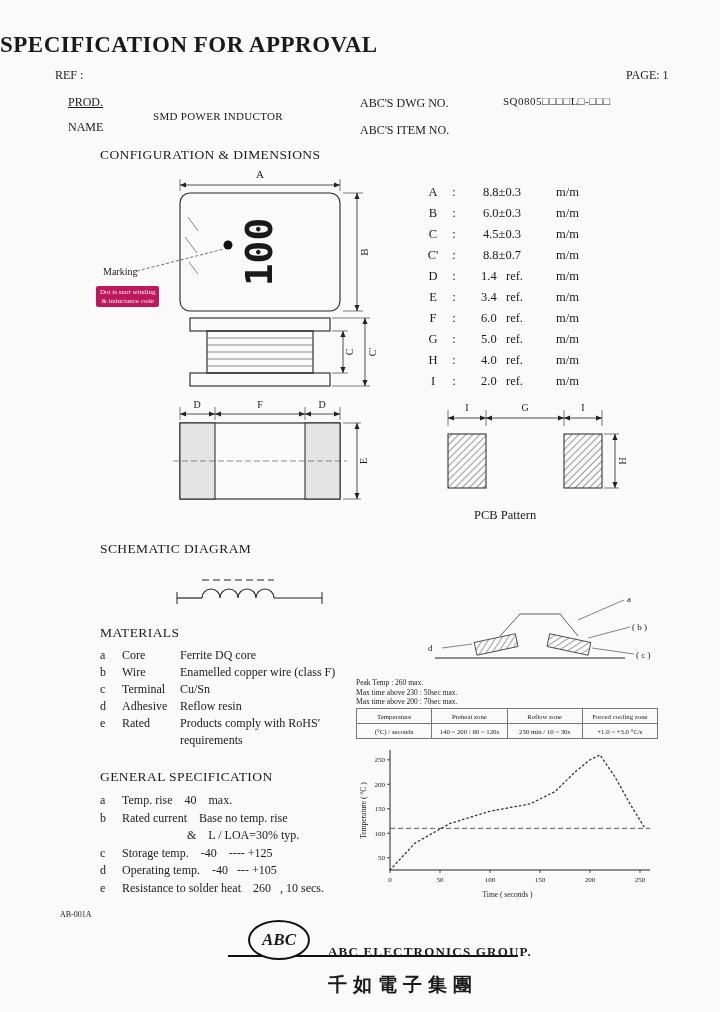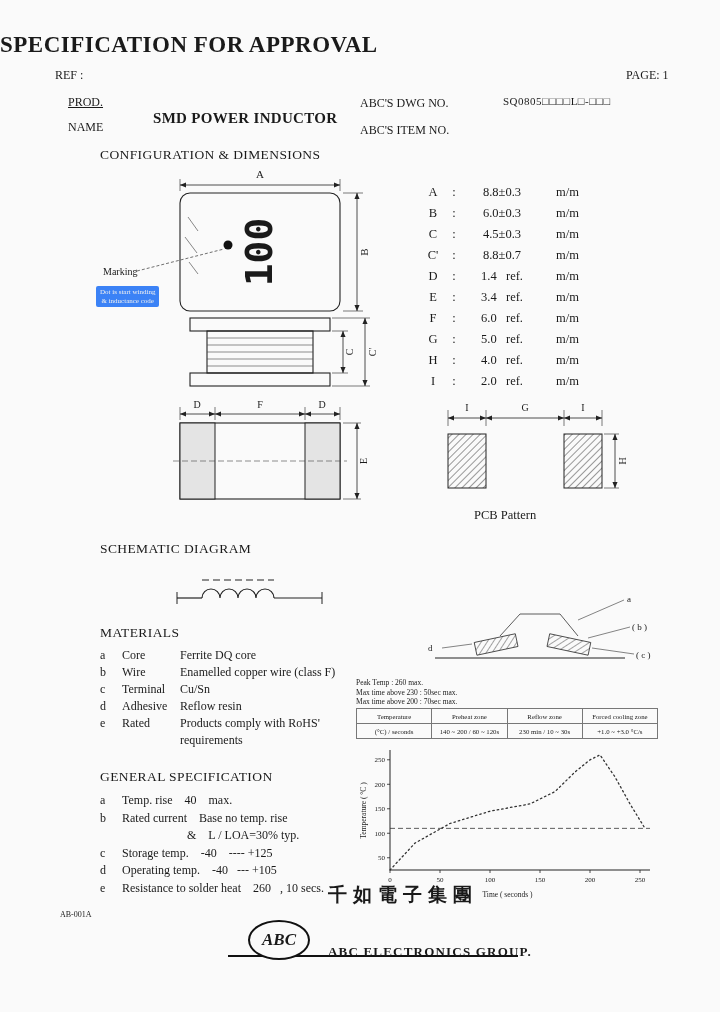--- a/index.html
+++ b/index.html
@@ -4,40 +4,40 @@
 <style>
   html,body{margin:0;padding:0;}
   body{background:#e8e8e8;}
   .sheet{position:relative;width:720px;height:1012px;background:#fafafa;color:#1a1a1a;
          font-family:"Liberation Serif", serif;overflow:hidden;margin:0 auto;}
   .abs{position:absolute;}
   .pre{white-space:pre;}
   .page-title{left:0;right:0;top:32px;text-align:left;font-size:23px;font-weight:bold;letter-spacing:.5px;}
   .small-label{font-size:12px;}
   .section-title{font-size:13.5px;letter-spacing:.4px;}
-  .prod-name{font-size:15px;font-weight:bold;letter-spacing:.3px;}
+  .prod-name{font-size:11px;font-weight:normal;letter-spacing:.3px;}
   .dwg-val{font-size:11px;letter-spacing:.5px;}
   
   .dims-table{width:215px;}
   .drow{display:flex;align-items:center;height:21px;font-size:12.5px;}
   .dsym{width:26px;text-align:center;}
   .dcol{width:16px;text-align:center;}
   .dval{width:80px;text-align:center;}
   .dunit{margin-left:14px;}
   
   .mat-row{display:flex;height:17px;font-size:12px;align-items:center;}
   .mat-idx{width:22px;}
   .mat-name{width:58px;}
   .mat-val{margin-left:0;}
   
   .gs-row{display:flex;height:17.5px;font-size:12px;align-items:center;}
   .gs-idx{width:22px;}
   .gs-indent{padding-left:65px;}
   
-  .marking-note{background:#3b82f6;color:#f0f0f0;font-size:7px;line-height:8.5px;
+  .marking-note{background:#be185d;color:#f0f0f0;font-size:7px;line-height:8.5px;
                 padding:2px 4px;border-radius:2px;text-align:center;}
   
   .solder-notes{font-size:7.5px;line-height:9.5px;}
   table.profile{border-collapse:collapse;width:302px;font-size:6.8px;table-layout:fixed;}
   table.profile td{border:1px solid #777;padding:1px 2px;text-align:center;height:12px;}
   
   .chart-wrap{width:315px;height:168px;}
   .xlabel{position:absolute;top:148px;left:0;width:315px;text-align:center;font-size:7.5px;}
   .ylabel{position:absolute;left:-42px;top:64px;width:110px;text-align:center;font-size:7.5px;
           transform:rotate(-90deg);}
@@ -380,16 +380,16 @@
         <span class="gs-idx">e</span>
         <span class="pre">Resistance to solder heat    260   , 10 secs.</span>
       </div>
   </div>
 
   <div class="abs form-code" style="left:60px;top:910px;">AB-001A</div>
   <div class="abs footer-line" style="left:228px;top:955px;"></div>
   <div class="abs logo-oval" style="left:248px;top:920px;">
     <span>ABC</span>
   </div>
-  <div class="abs company-cn" style="left:328px;top:882px;">千如電子集團</div>
+  <div class="abs company-cn" style="left:328px;top:972px;">千如電子集團</div>
   <div class="abs company-en" style="left:328px;top:944px;">ABC ELECTRONICS GROUP.</div>
 
 </div>
 
 </body></html>

